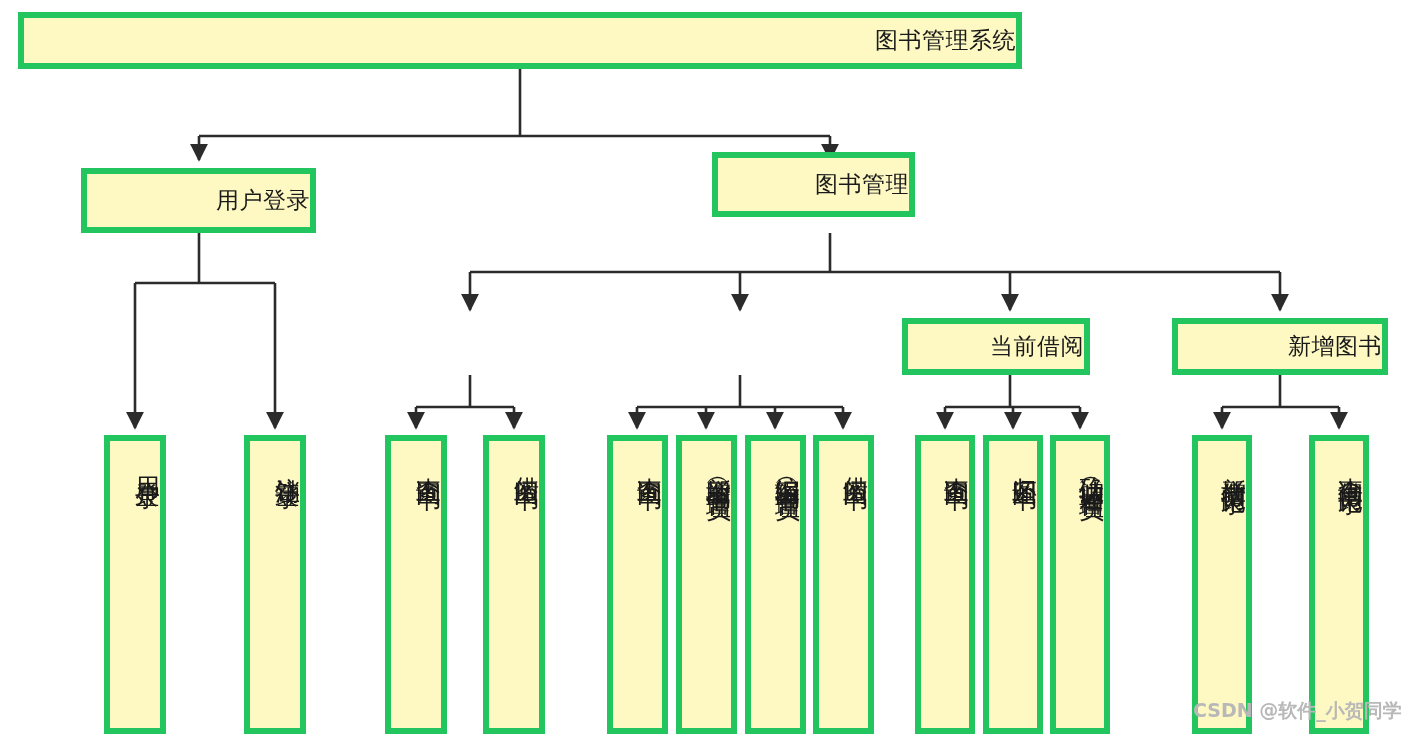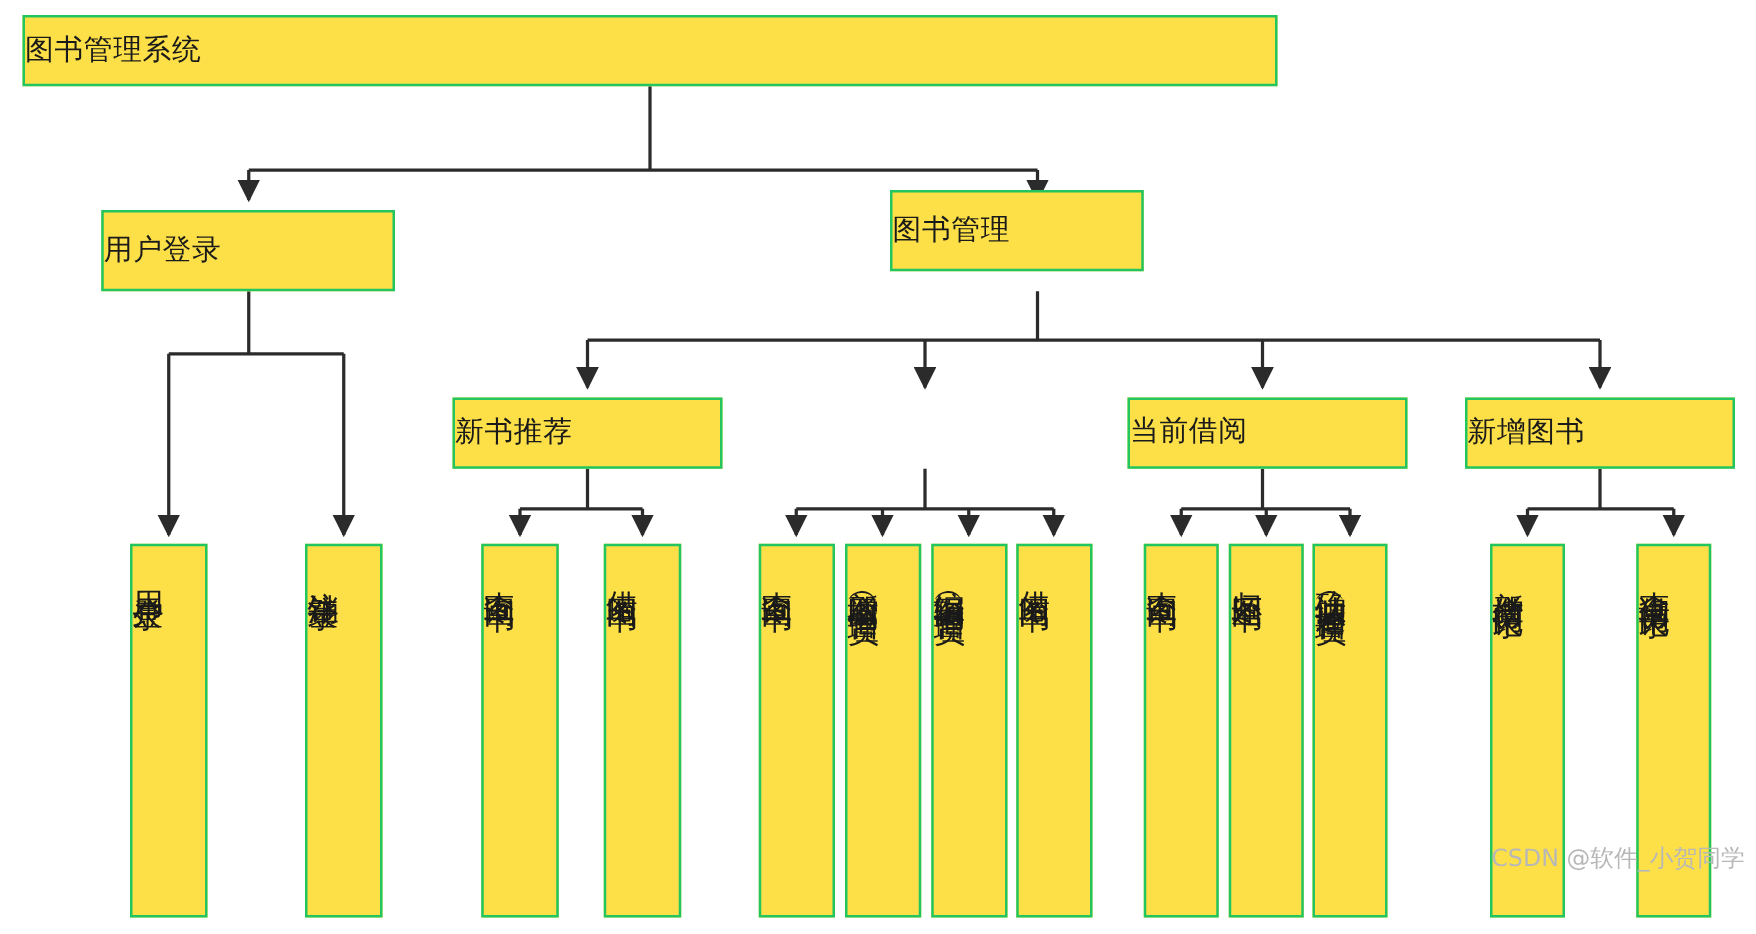--- a/index.html
+++ b/index.html
@@ -21,25 +21,25 @@
   #diagram-svg {
     position: absolute;
     left: 0;
     top: 0;
     width: 1405px;
     height: 747px;
   }
   .node {
     position: absolute;
     box-sizing: border-box;
-    border: 2px solid #22c55e;
-    background: #fde047;
+    border: 6px solid #22c55e;
+    background: #fef9c3;
     display: flex;
     align-items: center;
-    justify-content: flex-start;
+    justify-content: flex-end;
     color: #1a1a1a;
   }
   .node-label {
     display: block;
     text-align: center;
     line-height: 1.18;
     white-space: pre;
   }
   .node.horizontal .node-label {
     font-size: 23px;
@@ -126,26 +126,23 @@
   </div>
 
   <div class="node horizontal" style="left:81px; top:168px; width:235px; height:65px;">
     <span class="node-label">用户登录</span>
   </div>
 
   <div class="node horizontal" style="left:712px; top:152px; width:203px; height:65px;">
     <span class="node-label">图书管理</span>
   </div>
 
-  <div class="node horizontal" style="left:362px; top:318px; width:216px; height:57px;">
-    <span class="node-label">新书推荐</span>
-  </div>
-
-
-  <div class="node horizontal" style="left:902px; top:318px; width:224px; height:57px;font-family:Liberation Mono, monospace;">
+
+
+  <div class="node horizontal" style="left:902px; top:318px; width:188px; height:57px;">
     <span class="node-label">当前借阅</span>
   </div>
 
   <div class="node horizontal" style="left:1172px; top:318px; width:216px; height:57px;">
     <span class="node-label">新增图书</span>
   </div>
 
   <div class="node vertical" style="left:104px; top:435px; width:62px; height:299px;">
     <span class="node-label">用户登录</span>
   </div>
@@ -191,15 +188,15 @@
   </div>
 
   <div class="node vertical" style="left:1192px; top:435px; width:60px; height:299px;">
     <span class="node-label">新增借阅记录</span>
   </div>
 
   <div class="node vertical" style="left:1309px; top:435px; width:60px; height:299px;">
     <span class="node-label">查询借阅记录</span>
   </div>
 
-  <div class="watermark" style="left:1193px; top:674px;">CSDN @软件_小贺同学</div>
+  <div class="watermark" style="left:1193px; top:698px;font-weight:bold;">CSDN @软件_小贺同学</div>
 
 </div>
 
 </body></html>

